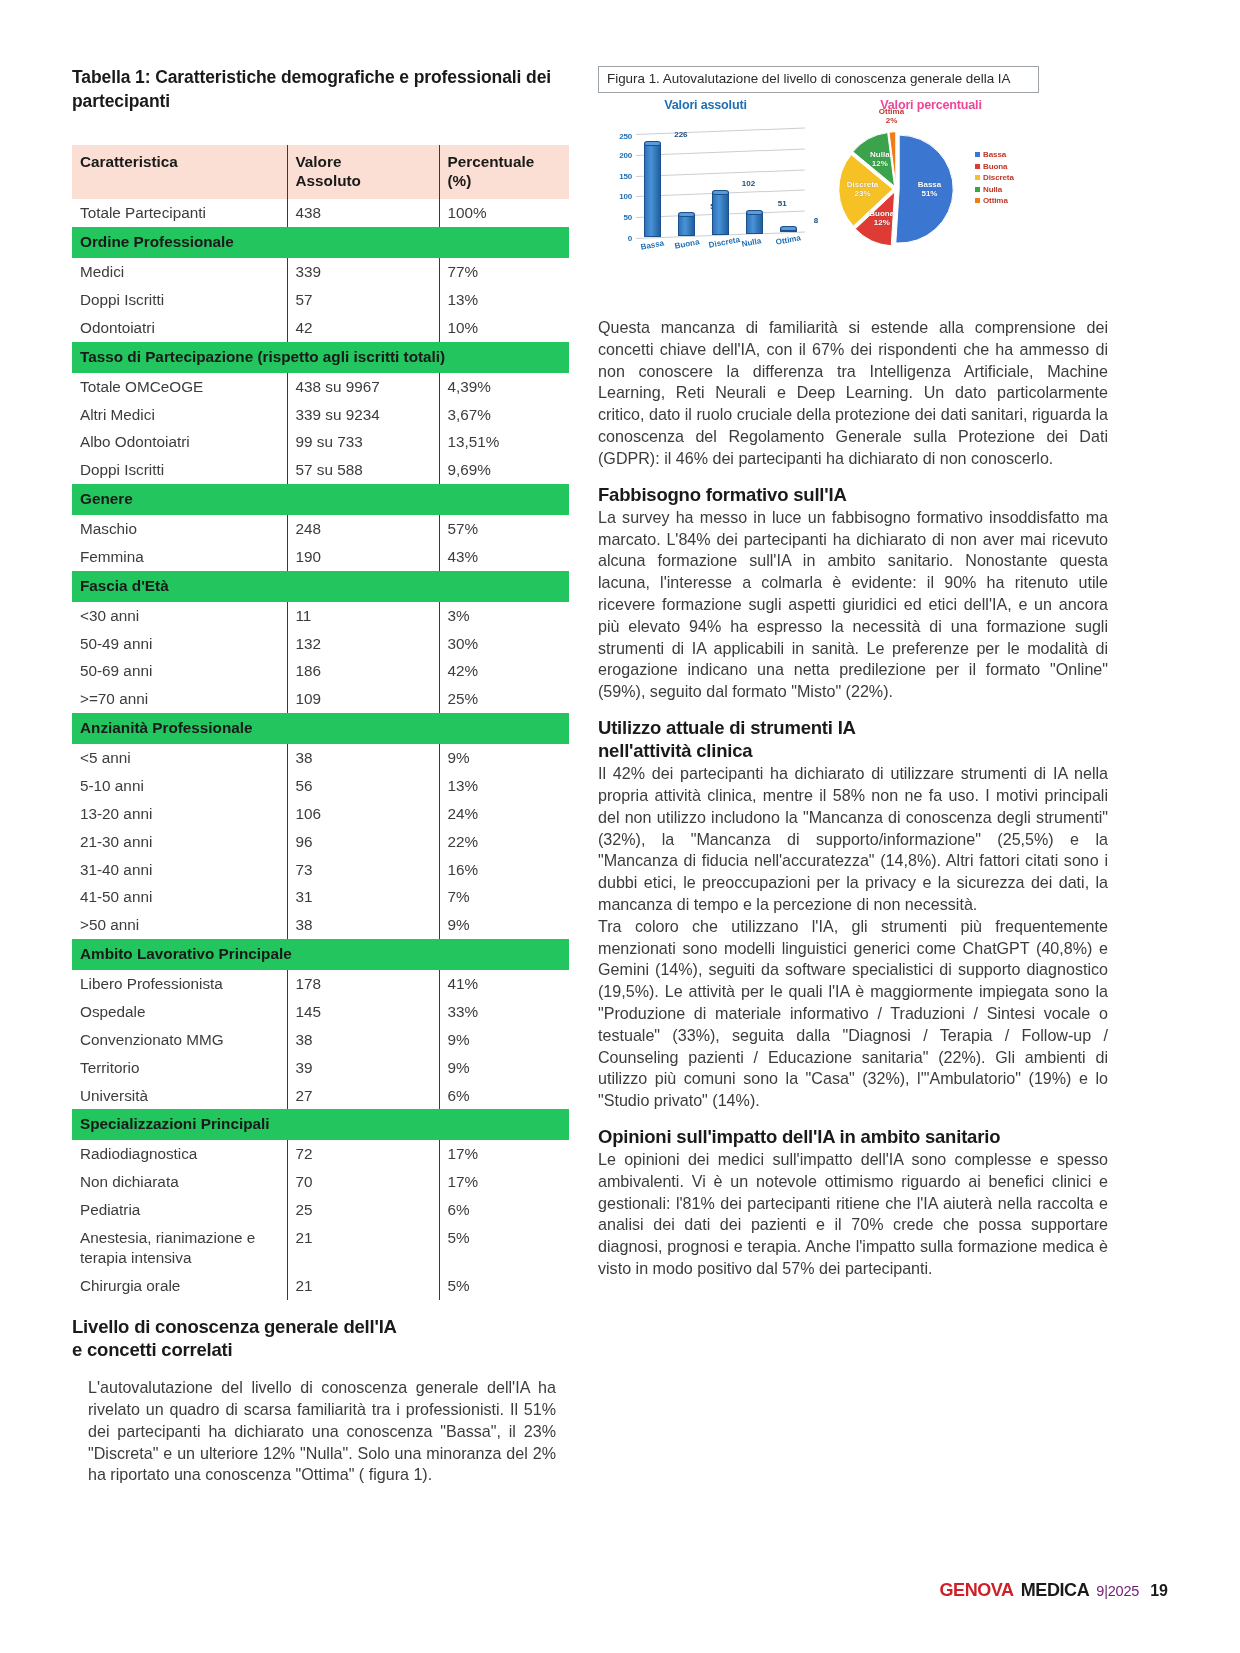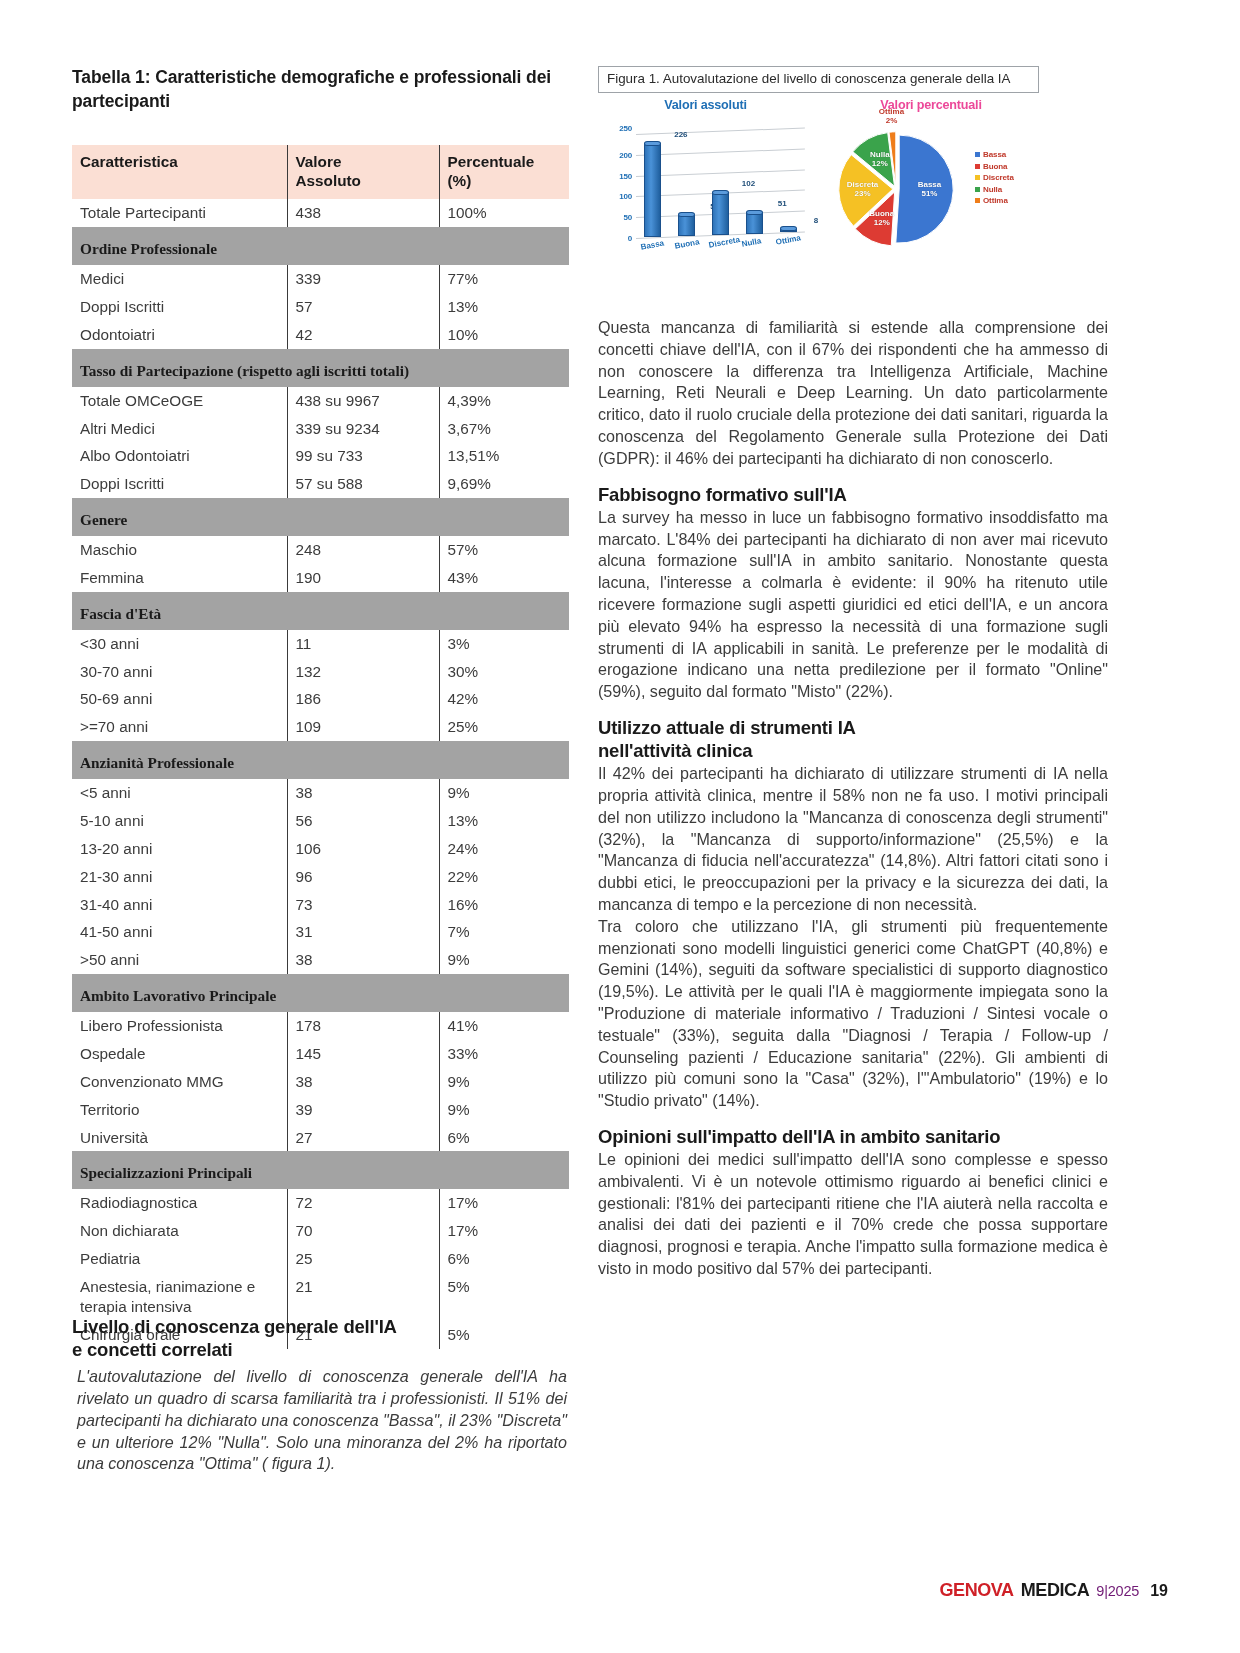--- a/index.html
+++ b/index.html
@@ -66,45 +66,43 @@
     vertical-align:top;
     color:#3c3c3c;
     line-height:1.3;
     border:none;
     font-weight:400;
   }
   table.demo td.b2, table.demo td.b3{
     border-left:1px solid #3a3a3a;
   }
   table.demo tr.section td{
-    background:#a3a3a3;
+    background:#22c55e;
     font-weight:bold;
     color:#1a1a1a;
-    padding:12px 8px 6px 8px;
+    padding:5px 8px 6px 8px;
     border-left:none;
-    font-family:Liberation Serif, serif;
   }
 
   
   .lead-heading{
     font-size:18.5px;
     font-weight:bold;
     line-height:1.25;
     margin:0 0 2px 0;
     color:#1a1a1a;
     letter-spacing:-0.2px;
   }
   .body-text{
     font-size:16.1px;
     line-height:1.355;
     text-align:justify;
     color:#3c3c3c;
-    margin:5px;
+    margin:16px;
     hyphens:none;
-    font-style:italic;
   }
   .left-article{
     position:absolute;
     left:72px;
     top:1315px;
     width:500px;
   }
 
   
   .figure-wrap{
@@ -352,21 +350,21 @@
           </tr>
           <tr class="section">
             <td colspan="3">Fascia d'Età</td>
           </tr>
           <tr>
             <td>&lt;30 anni</td>
             <td class="b2">11</td>
             <td class="b3">3%</td>
           </tr>
           <tr>
-            <td>30-70 anni</td>
+            <td>50-49 anni</td>
             <td class="b2">132</td>
             <td class="b3">30%</td>
           </tr>
           <tr>
             <td>50-69 anni</td>
             <td class="b2">186</td>
             <td class="b3">42%</td>
           </tr>
           <tr>
             <td>&gt;=70 anni</td>
@@ -493,21 +491,21 @@
               <div class="yaxis-lbl" style="right: 181px; top: 118px;">0</div>
               <div class="gridline" style="left: 38px; top: 97.2px; width: 169px; transform: rotate(-2.2deg); transform-origin: left center;"></div>
               <div class="yaxis-lbl" style="right: 181px; top: 97.2px;">50</div>
               <div class="gridline" style="left: 38px; top: 76.4px; width: 169px; transform: rotate(-2.2deg); transform-origin: left center;"></div>
               <div class="yaxis-lbl" style="right: 181px; top: 76.4px;">100</div>
               <div class="gridline" style="left: 38px; top: 55.6px; width: 169px; transform: rotate(-2.2deg); transform-origin: left center;"></div>
               <div class="yaxis-lbl" style="right: 181px; top: 55.6px;">150</div>
               <div class="gridline" style="left: 38px; top: 34.8px; width: 169px; transform: rotate(-2.2deg); transform-origin: left center;"></div>
               <div class="yaxis-lbl" style="right: 181px; top: 34.8px;">200</div>
               <div class="gridline" style="left: 38px; top: 14px; width: 169px; transform: rotate(-2.2deg); transform-origin: left center;"></div>
-              <div class="yaxis-lbl" style="right: 181px; top: 8px;">250</div>
+              <div class="yaxis-lbl" style="right: 181px; top: 16px;">250</div>
               <div class="bar" style="left: 46.4px; top: 23.3348px; height: 94.016px;"></div>
               <div class="bar-top" style="left: 46.4px; top: 20.8348px;"></div>
               <div class="bar-val" style="left: 54.9px; top: 10.3348px;">226</div>
               <div class="bar-cat" style="left: 41.9px; top: 123.351px;">Bassa</div>
               <div class="bar" style="left: 80.2px; top: 94.8363px; height: 21.216px;"></div>
               <div class="bar-top" style="left: 80.2px; top: 92.3363px;"></div>
               <div class="bar-val" style="left: 88.7px; top: 81.8363px;">51</div>
               <div class="bar-cat" style="left: 75.7px; top: 122.052px;">Buona</div>
               <div class="bar" style="left: 114px; top: 72.3218px; height: 42.432px;"></div>
               <div class="bar-top" style="left: 114px; top: 69.8218px;"></div>

